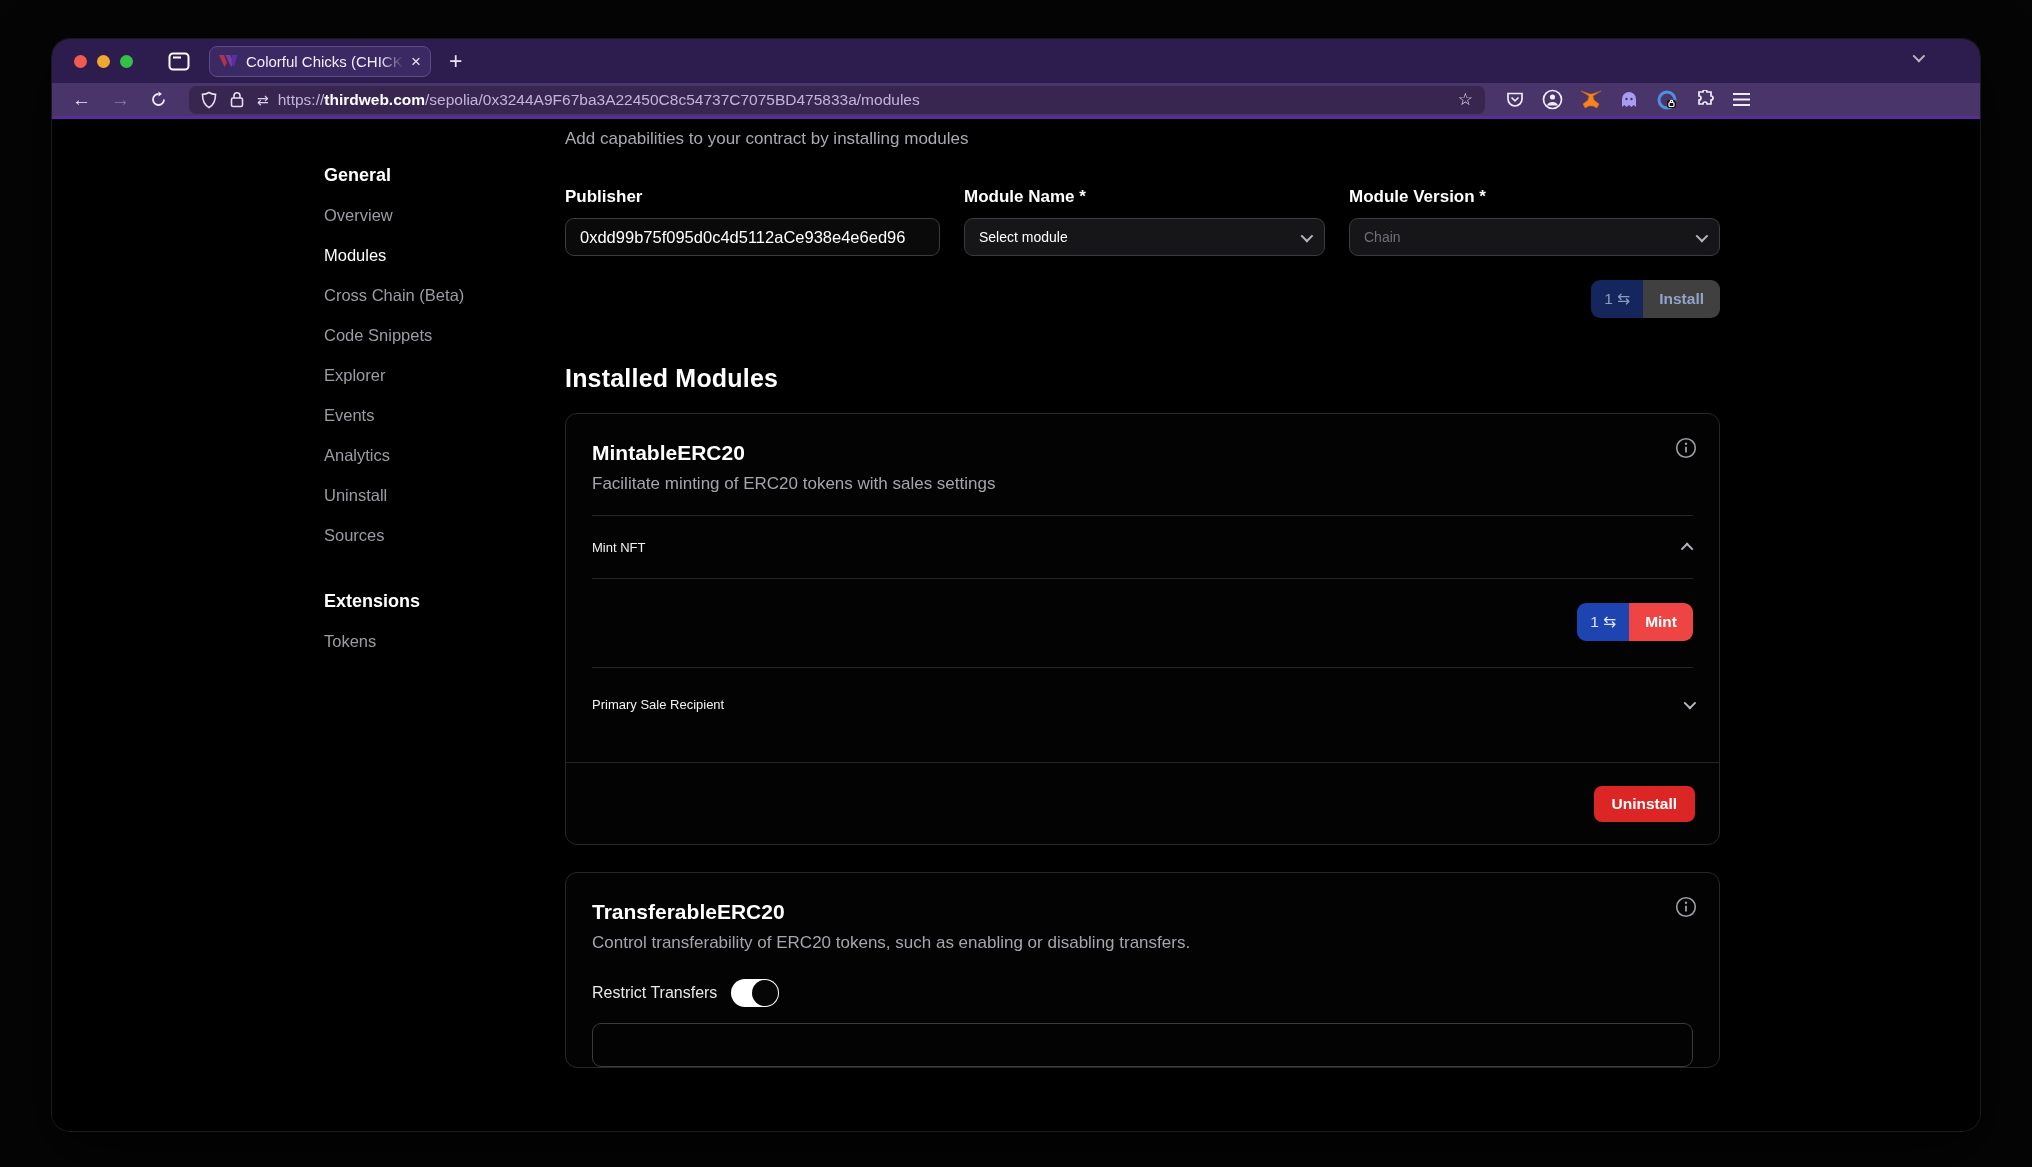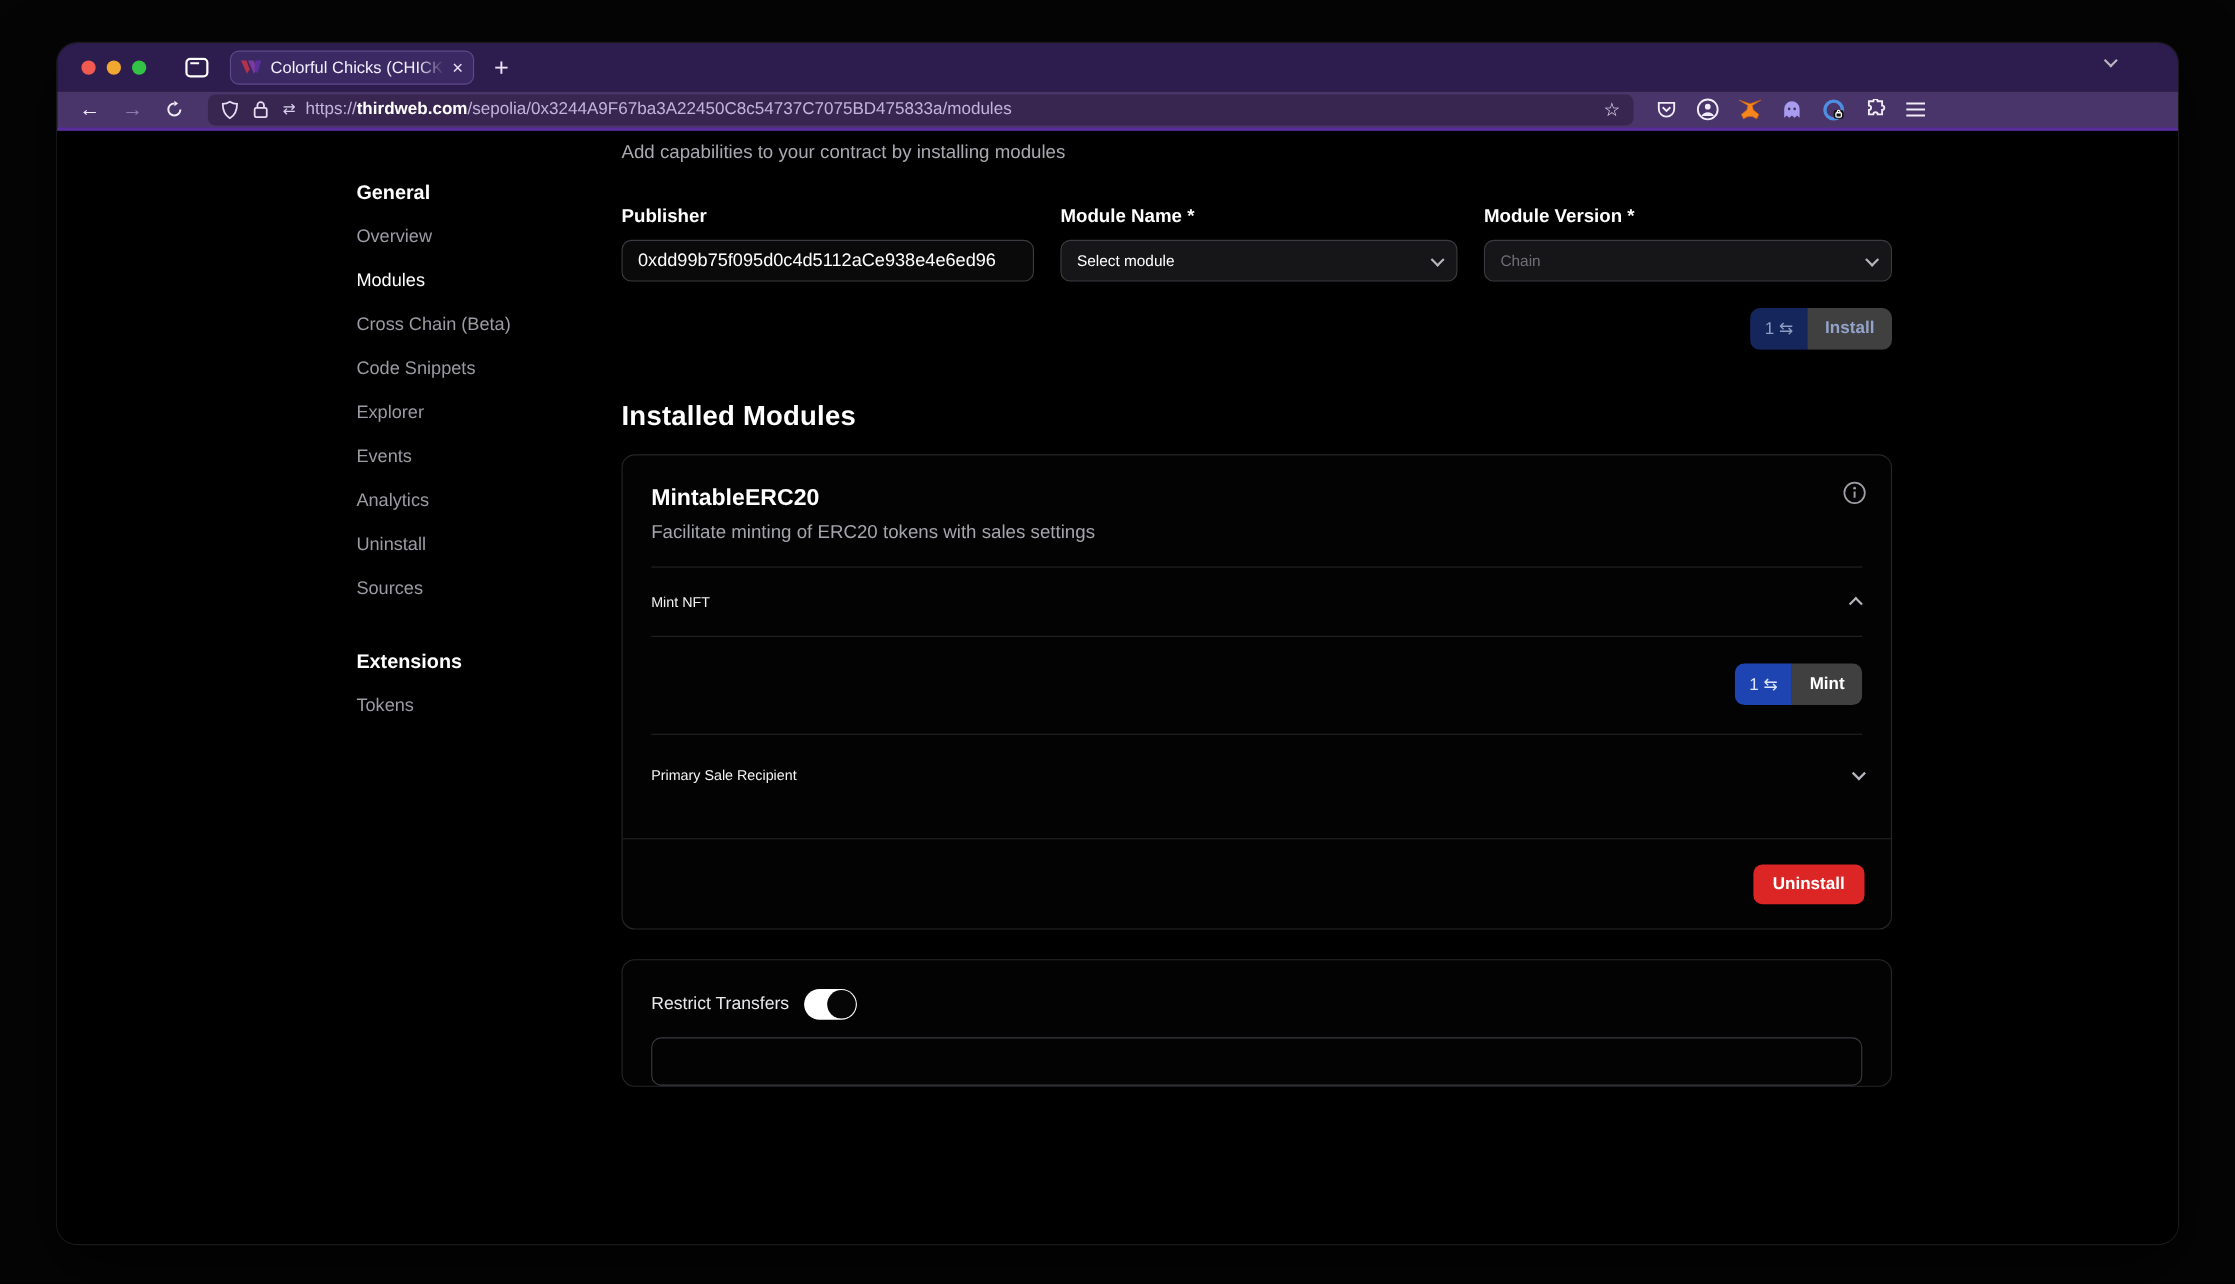--- a/index.html
+++ b/index.html
@@ -52,21 +52,21 @@
   .chev { width:9px; height:9px; border-right:2px solid #b6b6be; border-bottom:2px solid #b6b6be; display:inline-block; }
   .chev.down { transform:rotate(45deg) translateY(-2px); }
   .chev.up { transform:rotate(-135deg) translateY(-2px); }
 
   .row-right { display:flex; justify-content:flex-end; }
   .btn-group { display:flex; border-radius:9px; overflow:hidden; height:38px; margin-top:24px; }
   .net-badge { display:flex; align-items:center; padding:0 13px; font-size:15.5px; gap:4px; }
   .grp-install .net-badge { background:#15265d; color:#8e9cc2; }
   .grp-install .grp-label { background:#404040; color:#93a3c9; }
   .grp-mint .net-badge { background:#1d44b0; color:#dbe4fb; }
-  .grp-mint .grp-label { background:#404040; color:#fff; }
+  .grp-mint .grp-label { background:#ef4444; color:#fff; }
   .grp-label { display:flex; align-items:center; padding:0 16px; font-size:15.5px; font-weight:700; }
 
   .h-installed { color:#fff; font-size:25px; font-weight:800; margin-top:46px; letter-spacing:.2px; }
 
   .card { margin-top:20px; border:1px solid #27272a; border-radius:12px; background:#030303; }
   .card-head { padding:27px 26px 0 26px; position:relative; }
   .card-title { color:#fff; font-size:21px; font-weight:700; }
   .card-desc { color:#a5a5ae; font-size:17px; margin-top:9px; }
   .info-btn { position:absolute; right:22px; top:23px; }
   .divider { border-top:1px solid #242427; margin:21px 26px 0 26px; }
@@ -271,20 +271,31 @@
         <div class="section-row" style="height:72px;">
           <span class="section-label">Primary Sale Recipient</span>
           <i class="chev down"></i>
         </div>
         <div class="card-foot">
           <button class="btn-uninstall">Uninstall</button>
         </div>
       </div>
 
       <div class="card" style="margin-top:27px;">
+        <div class="card-head">
+          <div class="card-title">TransferableERC20</div>
+          <div class="card-desc">Control transferability of ERC20 tokens, such as enabling or disabling transfers.</div>
+          <span class="info-btn">
+            <svg width="22" height="22" viewBox="0 0 22 22">
+                <circle cx="11" cy="11" r="9.3" fill="none" stroke="#9d9da6" stroke-width="1.6"></circle>
+                <circle cx="11" cy="6.8" r="1.2" fill="#9d9da6"></circle>
+                <line x1="11" y1="9.8" x2="11" y2="15.6" stroke="#9d9da6" stroke-width="1.8"></line>
+              </svg>
+          </span>
+        </div>
         <div class="restrict-row">
           <span class="restrict-label">Restrict Transfers</span>
           <span class="toggle">
               <span class="knob"></span>
             </span>
         </div>
         <div class="alert">
           
           
         </div>

